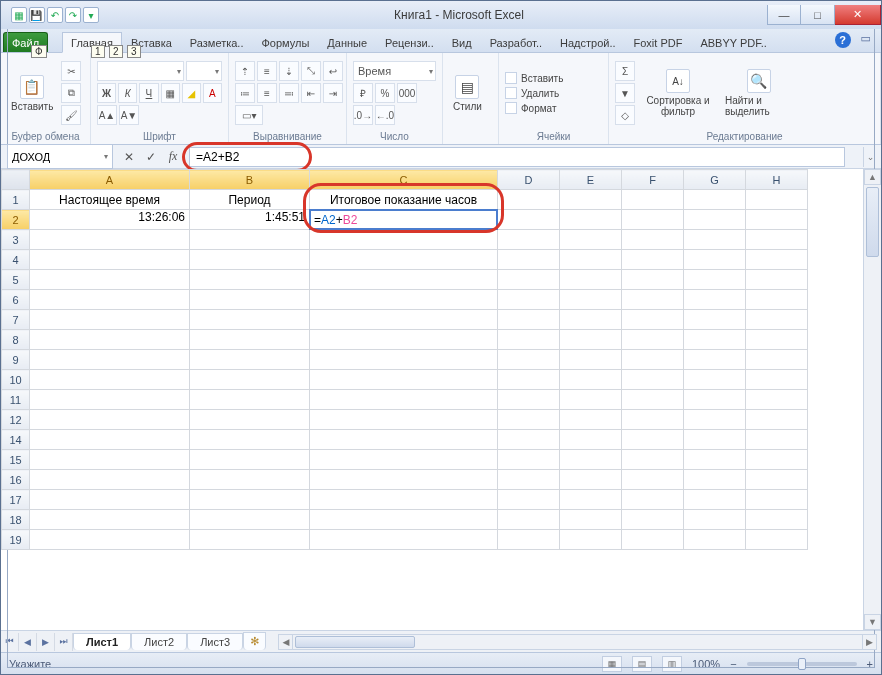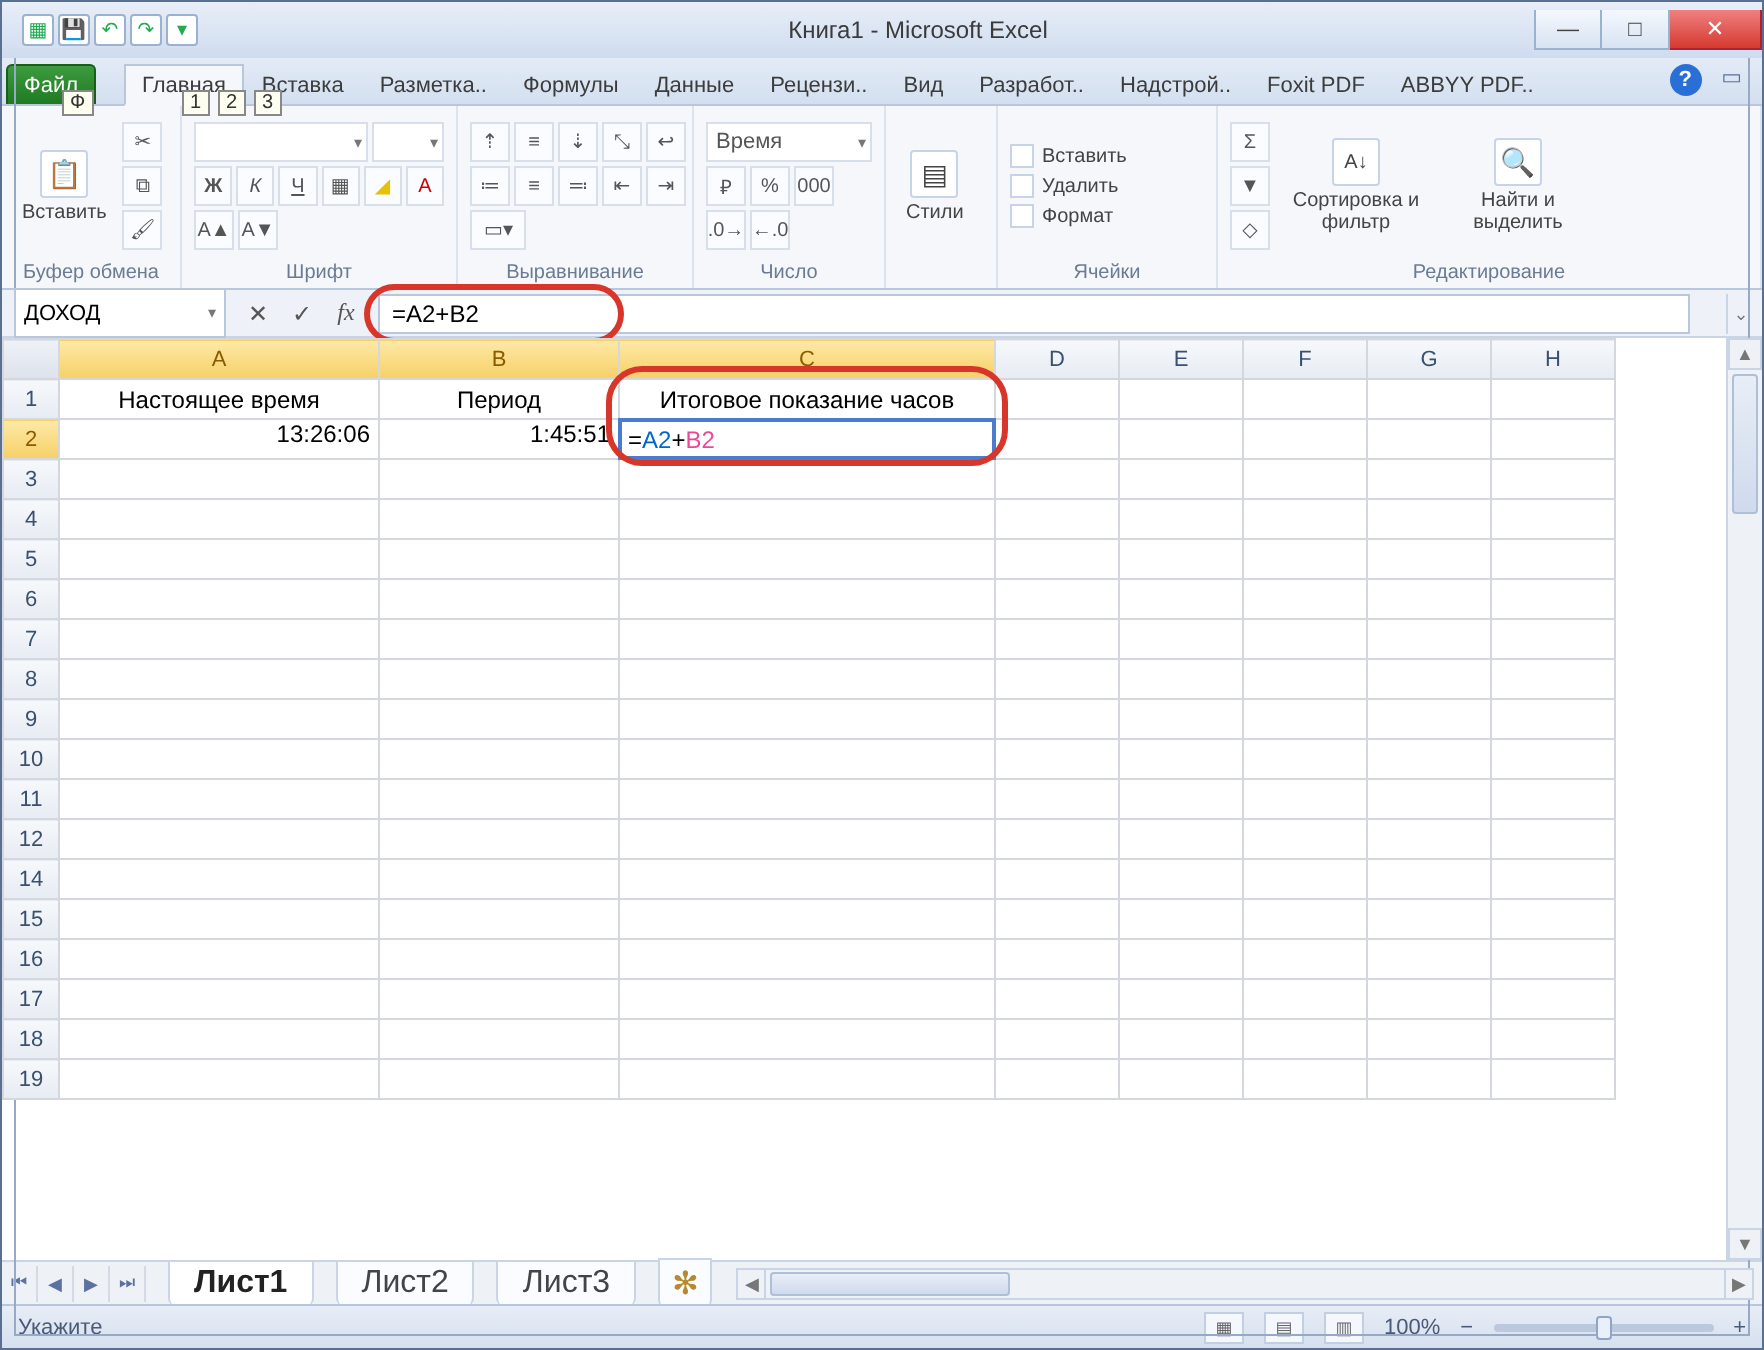--- a/index.html
+++ b/index.html
@@ -72,21 +72,21 @@
 .editbox .c-a { color:#0066cc; }
 .editbox .c-b { color:#ec4899;text-align:right; }
 
 .vscroll { width:18px; background:#eef1f6; border-left:1px solid #c9d4e4; position:relative; }
 .vscroll .thumb { position:absolute; left:2px; right:2px; top:18px; height:70px; background:linear-gradient(#e8eef7,#cfdaec); border:1px solid #aebfd8; border-radius:2px; }
 .vscroll .arr { position:absolute; left:0; right:0; height:16px; display:flex; align-items:center; justify-content:center; font-size:9px; color:#777; background:#eef1f6; border:1px solid #c9d4e4; }
 .vscroll .arr.up { top:0; } .vscroll .arr.dn { bottom:0; }
 
 .tabsbar { height:22px; background:#eef1f6; border-top:1px solid #c9d4e4; display:flex; align-items:center; font-size:11px; }
 .tabsbar .navbtn { width:18px; height:18px; display:flex; align-items:center; justify-content:center; color:#5b72a0; font-size:9px; border-right:1px solid #d4dae4; }
-.sheettab { padding:2px 12px; background:#fafcff; border:1px solid #c9d4e4; border-bottom:none; border-radius:0 0 4px 4px; margin-top:-1px; font-size:16px; color:#444;margin-left:11px; }
+.sheettab { padding:2px 12px; background:#fafcff; border:1px solid #c9d4e4; border-bottom:none; border-radius:0 0 4px 4px; margin-top:-1px; font-size:11px; color:#444; }
 .sheettab.active { background:#fff; font-weight:bold; color:#222; }
 .sheettab.plus { padding:2px 6px; color:#b78a2e; }
 .hscroll { flex:1; margin:0 4px 0 12px; height:16px; background:#eef1f6; border:1px solid #c9d4e4; position:relative; }
 .hscroll .thumb { position:absolute; top:1px; bottom:1px; left:16px; width:120px; background:linear-gradient(#e8eef7,#cfdaec); border:1px solid #aebfd8; border-radius:2px; }
 .hscroll .arr { position:absolute; top:0; bottom:0; width:14px; display:flex; align-items:center; justify-content:center; font-size:9px; color:#777; }
 .hscroll .arr.l { left:0; border-right:1px solid #c9d4e4; } .hscroll .arr.r { right:0; border-left:1px solid #c9d4e4; }
 
 .statusbar { height:22px; background:linear-gradient(#e7edf6,#d6e0ef); border-top:1px solid #b8c7de; display:flex; align-items:center; font-size:11px; color:#4a5a77; padding:0 8px; gap:10px; }
 .statusbar .spacer { flex:1; }
 .zoomslider { width:110px; height:4px; background:#bcc8dc; position:relative; border-radius:2px; }
@@ -260,21 +260,21 @@
           <div class="minibtn">Σ</div>
           <div class="minibtn">▼</div>
           <div class="minibtn">◇</div>
         </div>
         <div class="bigbtn">
             <div class="ico" style="font-size:10px">A↓</div>
             <span style="max-width:70px;text-align:center">Сортировка и фильтр</span>
           </div>
         <div class="bigbtn">
             <div class="ico">🔍</div>
-            <span style="max-width:68px;text-align:center">Найти и выделить</span>
+            <span style="max-width:68px;">Найти и выделить</span>
           </div>
       </div>
       <div class="label">Редактирование</div>
     </div>
   </div>
 
   <div class="formulabar">
     <div class="namebox">ДОХОД</div>
     <div class="fbbtns">
       <div class="fbbtn">✕</div>

